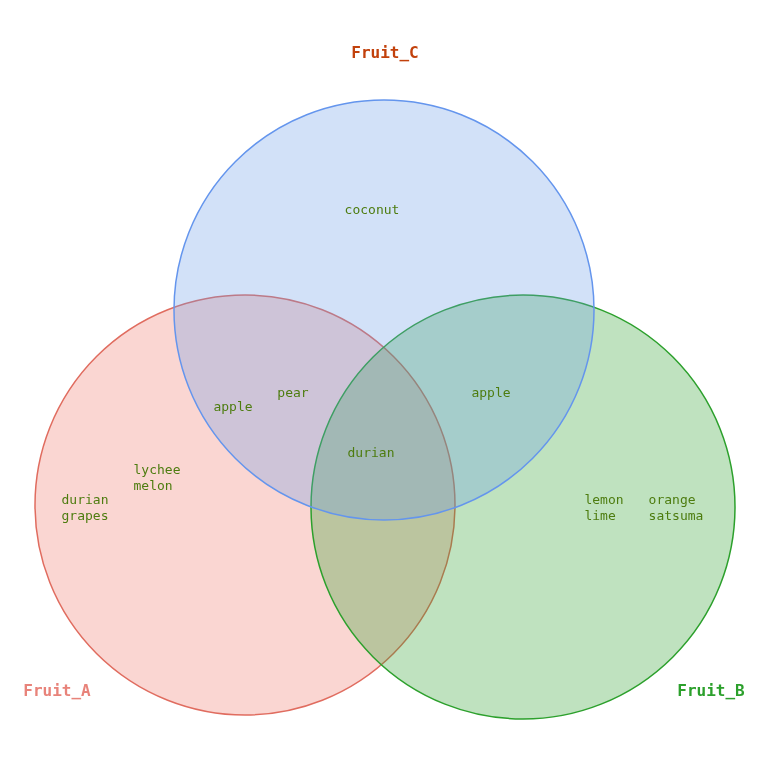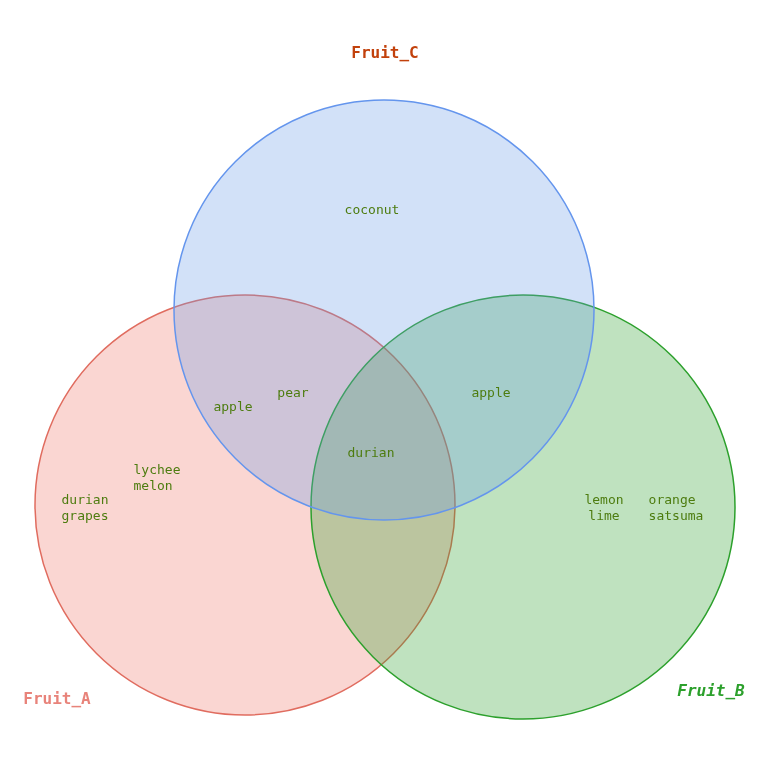--- a/index.html
+++ b/index.html
@@ -35,39 +35,39 @@
 <div class="canvas">
 
   <svg class="venn-svg" width="768" height="768" viewBox="0 0 768 768">
     <circle cx="245" cy="505" r="210" fill-opacity="0.3" stroke-width="1.5" fill="#f0766a" stroke="#e06c5f"></circle>
     <circle cx="523" cy="507" r="212" fill-opacity="0.3" stroke-width="1.5" fill="#2ca02c" stroke="#2ca02c"></circle>
     <circle cx="384" cy="310" r="210" fill-opacity="0.3" stroke-width="1.5" fill="#6b9ce8" stroke="#6495ed"></circle>
   </svg>
 
   <div class="set-title" style="left: 385px; top: 52px; color: #c2410c;">Fruit_C</div>
 
-  <div class="set-title" style="left: 57px; top: 690px; color: rgb(232, 131, 122); margin-top: 8px;">Fruit_A</div>
+  <div class="set-title" style="left: 57px; top: 690px; color: rgb(232, 131, 122);">Fruit_A</div>
 
-  <div class="set-title" style="left: 711px; top: 690px; color: rgb(44, 160, 44); font-style: italic;">Fruit_B</div>
+  <div class="set-title" style="left: 711px; top: 690px; color: rgb(44, 160, 44);">Fruit_B</div>
 
   <div class="lbl" style="left:372px; top:210px;">coconut</div>
 
   <div class="lbl" style="left:233px; top:407px;">apple</div>
 
   <div class="lbl" style="left:293px; top:393px;">pear</div>
 
   <div class="lbl" style="left:491px; top:393px;">apple</div>
 
   <div class="lbl" style="left:371px; top:453px;">durian</div>
 
   <div class="lbl" style="left:85px; top:507px;">durian
 grapes</div>
 
   <div class="lbl" style="left:157px; top:477px;">lychee
 melon</div>
 
-  <div class="lbl" style="left:604px; top:507px;text-align:center;">lemon
+  <div class="lbl" style="left:604px; top:507px;">lemon
 lime</div>
 
   <div class="lbl" style="left:676px; top:507px;">orange
 satsuma</div>
 
 </div>
 
 </body></html>

